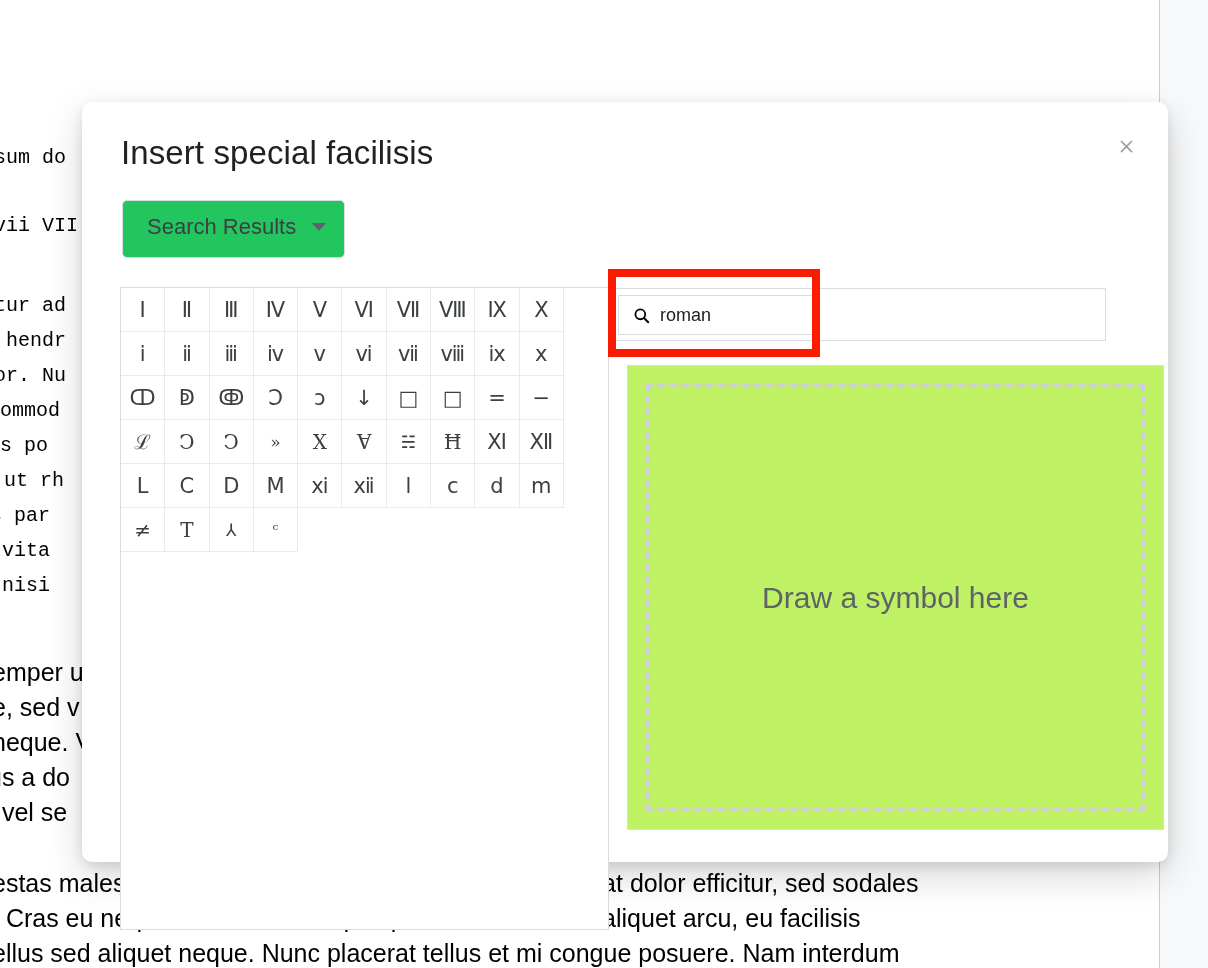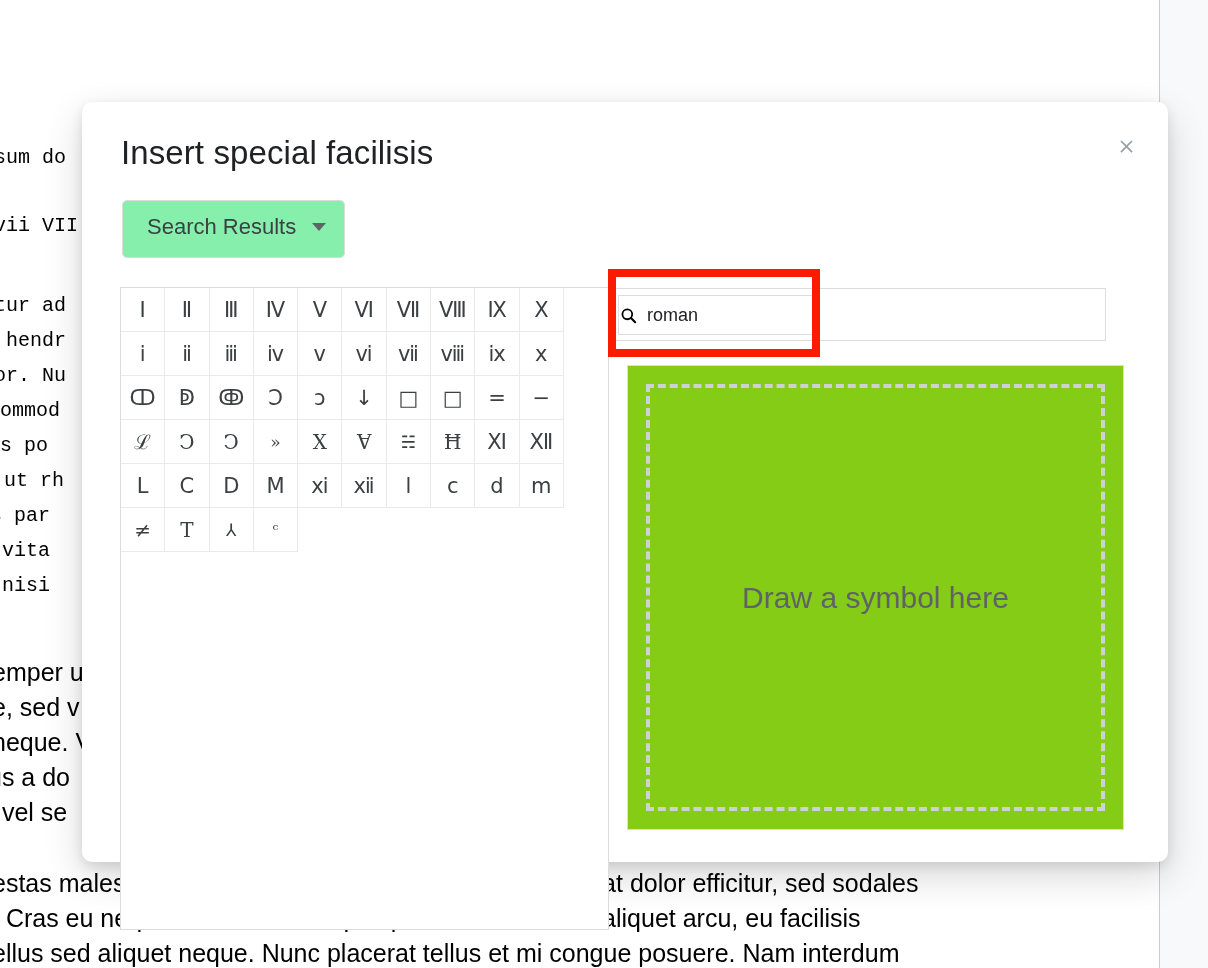--- a/index.html
+++ b/index.html
@@ -96,21 +96,21 @@
 
   #category-select {
     position: absolute;
     left: 40px;
     top: 98px;
     height: 58px;
     min-width: 190px;
     padding: 0 18px 4px 24px;
     border: 1px solid #dadce0;
     border-radius: 5px;
-    background: #86efac;
+    background: #22c55e;
     display: flex;
     align-items: center;
     gap: 16px;
     cursor: pointer;
     box-sizing: border-box;
   }
   #category-select .sel-label {
     font-size: 22px;
     color: #3c4043;
   }
@@ -177,21 +177,21 @@
     left: 8px;
     top: 6px;
     width: 196px;
     height: 40px;
     border: 1px solid #dadce0;
     background: #fff;
     box-sizing: border-box;
     display: flex;
     align-items: center;
     gap: 9px;
-    padding-left: 0;
+    padding-left: 13px;
     cursor: text;
   }
   #search-value {
     font-size: 18px;
     color: #202124;
     font-family: "Liberation Sans", sans-serif;
   }
   .search-glyph {
     display: block;
     width: 19px;
@@ -208,24 +208,24 @@
     border: 8px solid #fa1b00;
     box-sizing: border-box;
     pointer-events: none;
     z-index: 6;
   }
 
   #draw-panel {
     position: absolute;
     left: 545px;
     top: 263px;
-    width: 497px;
+    width: 537px;
     height: 465px;
     border: 1px solid #dadce0;
-    background: #84cc16;
+    background: #bef264;
     box-sizing: border-box;
     padding: 18px;
   }
   #draw-area {
     width: 100%;
     height: 100%;
     border: 4px dashed #cdd1d5;
     box-sizing: border-box;
     display: flex;
     align-items: center;

